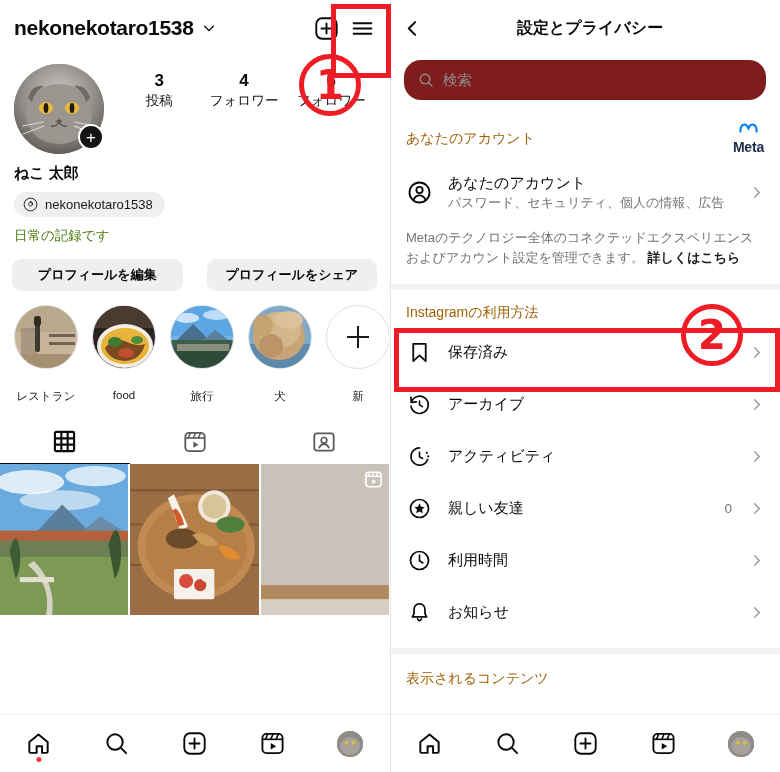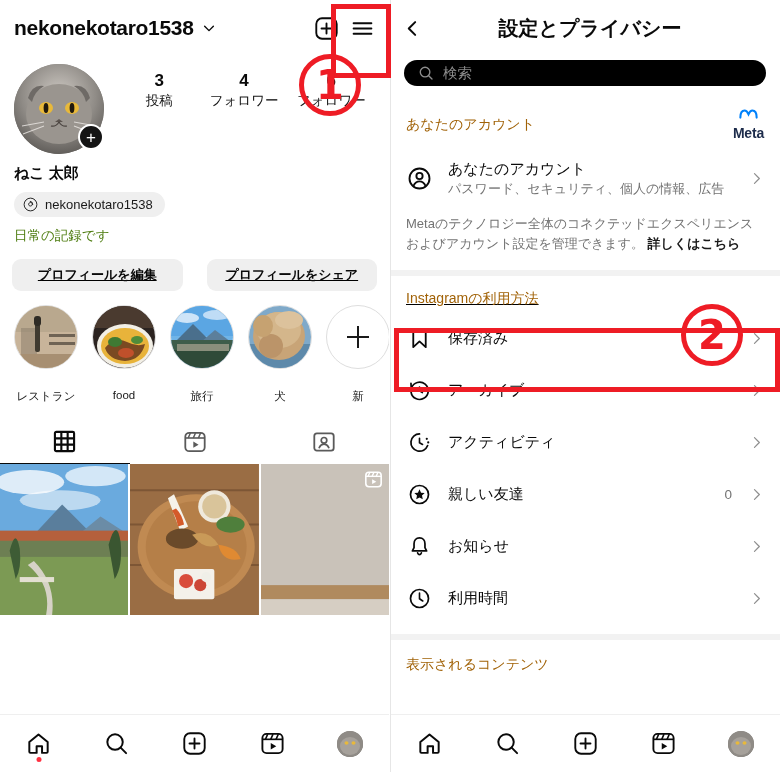--- a/index.html
+++ b/index.html
@@ -53,21 +53,21 @@
   .prof-name { font-size: 15px; font-weight: bold; color: #0a0a0a; padding: 10px 14px 0; }
   .threads-chip {
     display: inline-flex; align-items: center; gap: 7px;
     margin: 9px 14px 0; padding: 5px 12px 5px 9px;
     background: #efefef; border-radius: 14px;
   }
   .threads-chip span { font-size: 13px; color: #1a1a1a; }
   .bio { font-size: 13.5px; color: #4d7c0f; padding: 10px 14px 0; }
 
   
-  .actions { display: flex; gap: 24px; padding: 14px 12px 0; text-decoration: underline; }
+  .actions { display: flex; gap: 24px; padding: 14px 12px 0; }
   .act-btn {
     flex: 1 1 0; height: 32px; border-radius: 9px; background: #efefef;
     display: flex; align-items: center; justify-content: center;
     font-size: 13px; font-weight: bold; color: #0a0a0a;
   }
 
   
   .highlights { display: flex; gap: 14px; padding: 14px 0 0 14px; }
   .hl { width: 64px; flex: 0 0 auto; text-align: center; }
   .hl-circle {
@@ -98,24 +98,24 @@
   }
   .nav-item { position: relative; width: 44px; height: 44px; display:flex; align-items:center; justify-content:center; }
   .nav-dot { position: absolute; bottom: 4px; left: 50%; transform: translateX(-50%);
              width: 5px; height: 5px; border-radius: 50%; background: #ff3040; }
   .nav-avatar { width: 26px; height: 26px; border-radius: 50%; overflow:hidden;
     background: radial-gradient(circle at 50% 38%, #b9b4ae 0%, #8b8782 48%, #5d5a56 100%); }
 
   
   .set-header { display: flex; align-items: center; height: 56px; padding: 0 14px; }
   .back-btn { width: 28px; display: flex; align-items: center; }
-  .set-title { flex: 1 1 auto; text-align: center; font-size: 20px; font-weight: bold; color: #0a0a0a;
+  .set-title { flex: 1 1 auto; text-align: center; font-size: 16px; font-weight: bold; color: #0a0a0a;
                margin-left: -18px; }
   .searchbox {
-    margin: 4px 14px 0; height: 26px; border-radius: 17px; background: #000000;
+    margin: 4px 14px 0; height: 40px; border-radius: 17px; background: #7f1d1d;
     display: flex; align-items: center; gap: 9px; padding: 0 14px;
   }
   .searchbox .ph { font-size: 14.5px; color: #8e8e8e; }
 
   .sec-head {
     display: flex; align-items: center; justify-content: space-between;
     padding: 22px 16px 8px;
   }
   .sec-title { font-size: 14px; color: #a16207; }
   .meta-logo { display: flex; align-items: center; gap: 4px; flex-direction: column; }
@@ -479,21 +479,21 @@
       </div>
     </div>
 
     <div class="note">
       <span>Metaのテクノロジー全体のコネクテッドエクスペリエンスおよびアカウント設定を管理できます。</span>
       <b>詳しくはこちら</b>
     </div>
 
     <div class="divider"></div>
 
-    <div class="sec-head" style="padding-top:14px;padding-bottom:4px;text-decoration:underline;">
+    <div class="sec-head" style="padding-top:14px;padding-bottom:4px;">
       <div class="sec-title">Instagramの利用方法</div>
     </div>
 
     <div class="row">
       <div class="row-ic">
         <svg width="23" height="23" viewBox="0 0 24 24">
           <path d="M5.5 3 H18.5 V21 L12 15 L5.5 21 Z" fill="none" stroke="#0a0a0a" stroke-width="1.9" stroke-linejoin="round"></path>
         </svg>
       </div>
       <div class="row-txt">
@@ -557,43 +557,43 @@
       <div class="row-chev">
         <svg width="13" height="13" viewBox="0 0 16 16">
           <path d="M5.5 2 L11.5 8 L5.5 14" fill="none" stroke="#8e8e8e" stroke-width="1.5" stroke-linecap="round" stroke-linejoin="round"></path>
         </svg>
       </div>
     </div>
 
     <div class="row">
       <div class="row-ic">
         <svg width="23" height="23" viewBox="0 0 24 24">
-          <path d="M12 3 C8.4 3 6.3 5.6 6.3 9 v4.2 L4.6 16.6 h14.8 L17.7 13.2 V9 C17.7 5.6 15.6 3 12 3 Z" fill="none" stroke="#0a0a0a" stroke-width="1.8" stroke-linejoin="round"></path>
-          <path d="M10 18.6 q0.8 1.9 2 1.9 q1.2 0 2 -1.9" fill="none" stroke="#0a0a0a" stroke-width="1.7" stroke-linecap="round"></path>
+          <circle cx="12" cy="12" r="9.4" fill="none" stroke="#0a0a0a" stroke-width="1.8"></circle>
+          <path d="M12 6.4 V12.3 L15.4 14.6" fill="none" stroke="#0a0a0a" stroke-width="1.7" stroke-linecap="round"></path>
         </svg>
       </div>
       <div class="row-txt">
-        <div class="row-title">お知らせ</div>
+        <div class="row-title">利用時間</div>
       </div>
       <div class="row-chev">
         <svg width="13" height="13" viewBox="0 0 16 16">
           <path d="M5.5 2 L11.5 8 L5.5 14" fill="none" stroke="#8e8e8e" stroke-width="1.5" stroke-linecap="round" stroke-linejoin="round"></path>
         </svg>
       </div>
     </div>
 
     <div class="row">
       <div class="row-ic">
         <svg width="23" height="23" viewBox="0 0 24 24">
-          <circle cx="12" cy="12" r="9.4" fill="none" stroke="#0a0a0a" stroke-width="1.8"></circle>
-          <path d="M12 6.4 V12.3 L15.4 14.6" fill="none" stroke="#0a0a0a" stroke-width="1.7" stroke-linecap="round"></path>
+          <path d="M12 3 C8.4 3 6.3 5.6 6.3 9 v4.2 L4.6 16.6 h14.8 L17.7 13.2 V9 C17.7 5.6 15.6 3 12 3 Z" fill="none" stroke="#0a0a0a" stroke-width="1.8" stroke-linejoin="round"></path>
+          <path d="M10 18.6 q0.8 1.9 2 1.9 q1.2 0 2 -1.9" fill="none" stroke="#0a0a0a" stroke-width="1.7" stroke-linecap="round"></path>
         </svg>
       </div>
       <div class="row-txt">
-        <div class="row-title">利用時間</div>
+        <div class="row-title">お知らせ</div>
       </div>
       <div class="row-chev">
         <svg width="13" height="13" viewBox="0 0 16 16">
           <path d="M5.5 2 L11.5 8 L5.5 14" fill="none" stroke="#8e8e8e" stroke-width="1.5" stroke-linecap="round" stroke-linejoin="round"></path>
         </svg>
       </div>
     </div>
 
     <div class="divider" style="margin-top:10px;"></div>
 

